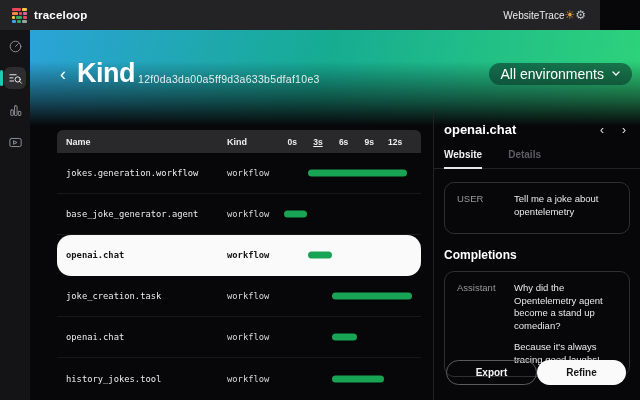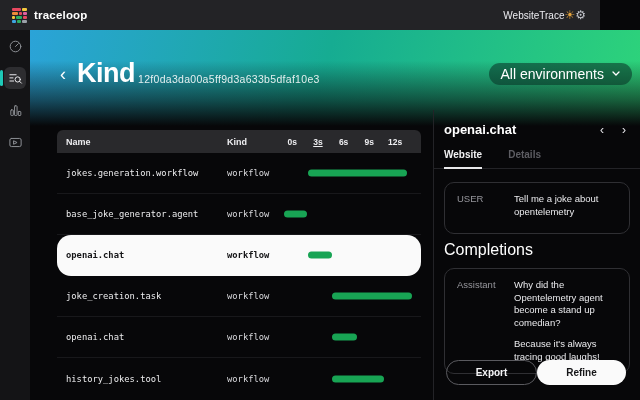--- a/index.html
+++ b/index.html
@@ -91,21 +91,21 @@
   .tab { font-size:10px; padding-bottom:7px; cursor:pointer; color:#5d5d63; font-weight:600; }
   .tab.active { color:#f2f2f4; border-bottom:2px solid #e8e8ea; margin-bottom:-1px; }
   .msg-card {
     margin-top:13px; border:1px solid #2f2f33; border-radius:10px;
     padding:10px 12px; display:flex; min-height:52px;
   }
   .msg-role { width:57px; flex-shrink:0; color:#96969c; font-size:9.5px; }
   .msg-text { color:#eaeaed; font-size:9.5px; line-height:1.32; }
   .msg-text p { margin:0 0 9px; }
   .msg-text p:last-child { margin-bottom:0; }
-  .section-title { margin-top:7px; color:#fff; font-size:16px; font-weight:400; }
+  .section-title { margin-top:14px; color:#fff; font-size:12px; font-weight:700; }
   .msg-card.completion { margin-top:9px; min-height:74px; }
   .actions { position:absolute; bottom:15px; left:12px; right:14px; display:flex; }
   .btn {
     flex:1; height:25px; border-radius:13px; font-size:10px; font-weight:700;
     display:grid; place-items:center; cursor:pointer; font-family:"Liberation Sans", sans-serif;
   }
   .btn.outline { border:1px solid #5a5a5f; color:#f4f4f6; background:transparent; }
   .btn.solid { background:#fafafa; color:#151517; border:none; }
   .chev-svg { display:block; }
 </style>

